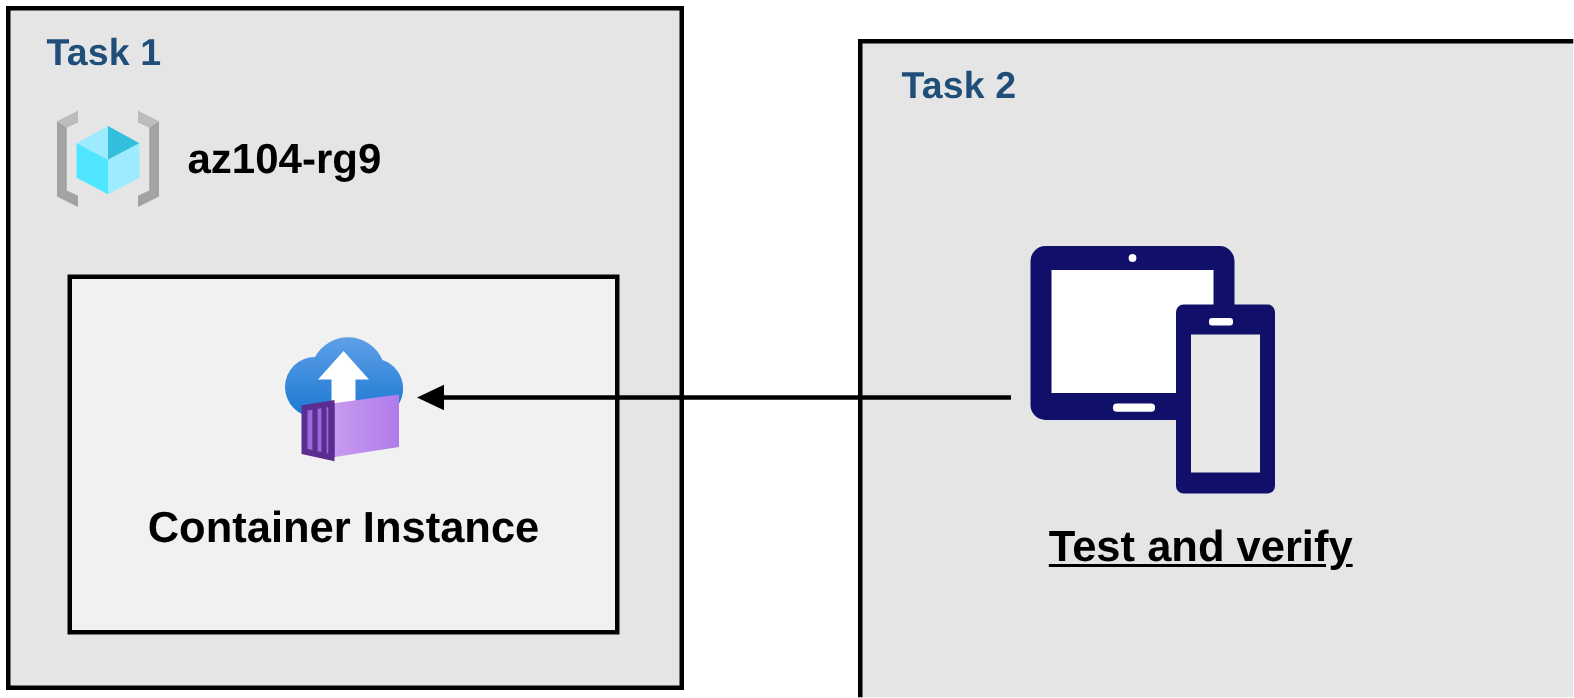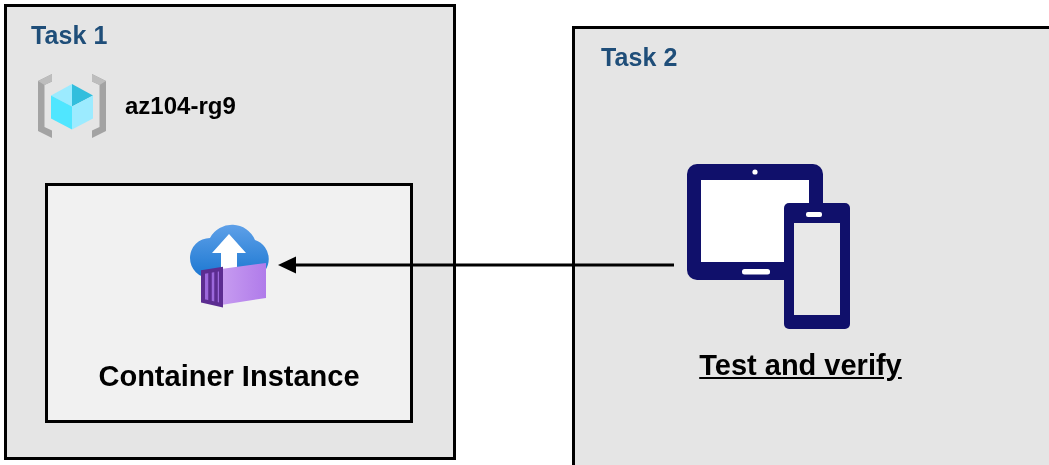--- a/index.html
+++ b/index.html
@@ -44,21 +44,21 @@
   #rg-row {
     position: absolute;
     left: 26px;
     top: 60px;
     display: flex;
     align-items: center;
     gap: 14px;
   }
   #rg-icon { width: 78px; height: 78px; display: block; }
   #rg-label {
-    font-size: 24px;
+    font-size: 28px;
     font-weight: bold;
     color: #000000;
     white-space: nowrap;
   }
 
   
   #resource-box {
     position: absolute;
     box-sizing: border-box;
     left: 38px;
@@ -80,21 +80,20 @@
   #aci-label {
     position: absolute;
     left: 0;
     right: 0;
     top: 150px;
     text-align: center;
     font-size: 29px;
     font-weight: bold;
     color: #000000;
     white-space: nowrap;
-    margin-top: 24px;
   }
 
   
   #devices-icon {
     position: absolute;
     left: 684px;
     top: 160px;
     width: 190px;
     height: 172px;
     display: block;

